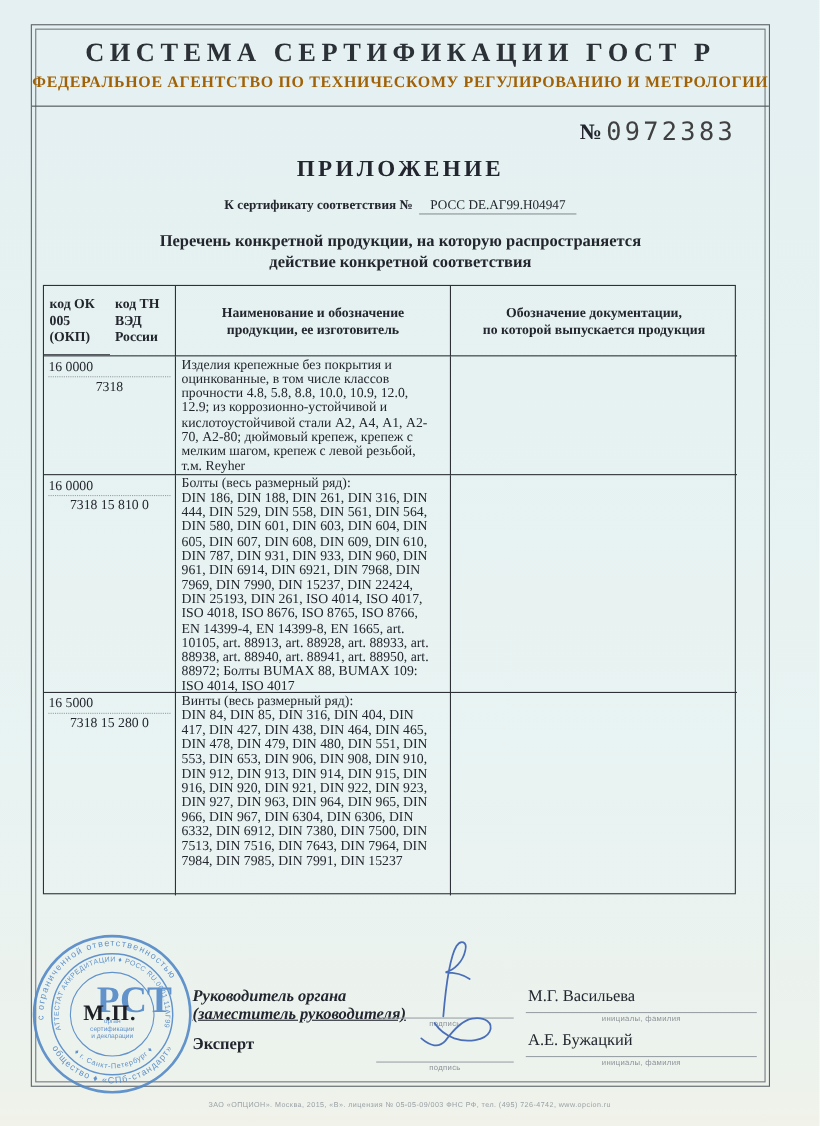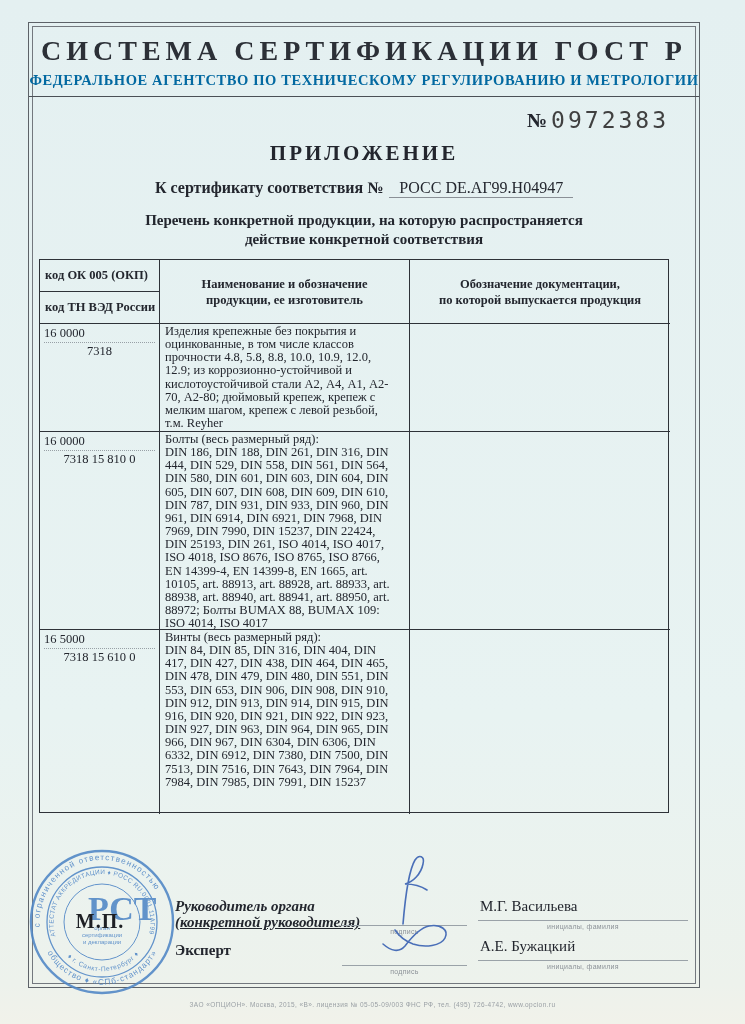--- a/index.html
+++ b/index.html
@@ -10,42 +10,42 @@
   }
   .frame{
     position:absolute;left:28px;top:22px;width:670px;height:964px;
     border:1.4px solid #5d6268;background:transparent;
   }
   .frame-inner{position:absolute;inset:3px;border:1px solid #73787e;}
   .doc-header{
     position:absolute;left:0;top:0;width:100%;height:74px;
     border-bottom:1.6px solid #4b5056;text-align:center;box-sizing:border-box;padding-top:12px;
   }
-  .hdr1{font-size:28px;font-weight:bold;letter-spacing:5px;color:#2c3037;}
-  .hdr2{font-size:14.5px;font-weight:bold;letter-spacing:0.6px;color:#0369a1;margin-top:5px;}
+  .hdr1{font-size:24px;font-weight:bold;letter-spacing:5px;color:#2c3037;}
+  .hdr2{font-size:14.5px;font-weight:bold;letter-spacing:0.6px;color:#a16207;margin-top:5px;}
   .numline{position:absolute;left:498px;top:84px;white-space:nowrap;}
   .num-sign{font-size:20px;font-weight:bold;color:#23262e;}
   .num-red{font-family:"DejaVu Sans Mono",monospace;font-size:23px;letter-spacing:3px;color:#404040;vertical-align:-1px;}
   .title-main{position:absolute;left:0;top:118px;width:100%;text-align:center;
     font-size:21px;font-weight:bold;letter-spacing:3px;}
-  .cert-line{position:absolute;left:0;top:156px;width:100%;text-align:center;font-size:16px;font-weight:bold;}
+  .cert-line{position:absolute;left:0;top:156px;width:100%;text-align:center;font-size:12px;font-weight:bold;}
   .cert-num{font-weight:normal;border-bottom:1px solid #8a9096;padding:0 10px 1px 10px;margin-left:6px;}
   .subtitle{position:absolute;left:0;top:188px;width:100%;text-align:center;
     font-size:15px;font-weight:bold;line-height:19px;}
   
   .tbl{
     position:absolute;left:10px;top:236px;width:630px;height:554px;
     display:grid;grid-template-columns:120px 250px 260px;grid-template-rows:64px 108px 198px 184px;
     border:1.5px solid #2e3238;box-sizing:border-box;font-size:12.5px;
   }
   .cell{border-right:1px solid #2e3238;border-bottom:1px solid #2e3238;box-sizing:border-box;overflow:hidden;}
   .cell:nth-child(3n){border-right:none;}
   .tbl .row-last{border-bottom:none;}
   .h-cell{font-weight:bold;border-bottom:1.4px solid #2e3238;}
-  .h-col1{display:flex;flex-direction:column;}
+  .h-col1{display:flex;flex-direction:row;}
   .h-col1 .half{flex:1;display:flex;align-items:center;padding-left:5px;}
   .h-col1 .half.top{border-bottom:1px solid #2e3238;}
   .h-center{display:flex;align-items:center;justify-content:center;text-align:center;white-space:pre-line;line-height:16px;padding:0 6px;}
   .code-cell{padding:2px 4px 0 4px;line-height:15px;}
   .code-top{display:block;border-bottom:1px dotted #98a0a6;padding-bottom:1px;}
   .code-bot{display:block;padding-top:1px;text-align:center;}
   .desc-cell{padding:1px 18px 0 5px;line-height:13.15px;white-space:pre-line;text-align:left;}
   
   .sig-area{position:absolute;left:0;top:0;width:745px;height:1024px;pointer-events:none;}
   .stamp{position:absolute;left:26px;top:846px;width:152px;height:152px;opacity:.88;}
@@ -112,21 +112,21 @@
     <div class="cell code-cell">
       <span class="code-top">16 0000</span>
       <span class="code-bot">7318 15 810 0</span>
     </div>
     <div class="cell desc-cell">Болты (весь размерный ряд):
 DIN 186, DIN 188, DIN 261, DIN 316, DIN 444, DIN 529, DIN 558, DIN 561, DIN 564, DIN 580, DIN 601, DIN 603, DIN 604, DIN 605, DIN 607, DIN 608, DIN 609, DIN 610, DIN 787, DIN 931, DIN 933, DIN 960, DIN 961, DIN 6914, DIN 6921, DIN 7968, DIN 7969, DIN 7990, DIN 15237, DIN 22424, DIN 25193, DIN 261, ISO 4014, ISO 4017, ISO 4018, ISO 8676, ISO 8765, ISO 8766,  EN 14399-4, EN 14399-8, EN 1665, art. 10105, art. 88913, art. 88928, art. 88933, art. 88938, art. 88940,  art. 88941, art. 88950, art. 88972; Болты BUMAX 88, BUMAX 109: ISO 4014, ISO 4017</div>
     <div class="cell"></div>
 
     <div class="cell code-cell row-last">
       <span class="code-top">16 5000</span>
-      <span class="code-bot">7318 15 610 0</span>
+      <span class="code-bot">7318 15 280 0</span>
     </div>
     <div class="cell desc-cell row-last">Винты (весь размерный ряд):
 DIN 84, DIN 85, DIN 316, DIN 404, DIN 417, DIN 427, DIN 438, DIN 464, DIN 465, DIN 478, DIN 479, DIN 480, DIN 551, DIN 553, DIN 653, DIN 906, DIN 908, DIN 910, DIN 912, DIN 913, DIN 914, DIN 915, DIN 916, DIN 920, DIN 921, DIN 922, DIN 923, DIN 927, DIN 963, DIN 964, DIN 965, DIN 966, DIN 967, DIN 6304, DIN 6306, DIN 6332, DIN 6912, DIN 7380, DIN 7500, DIN 7513, DIN 7516,  DIN 7643, DIN 7964, DIN 7984, DIN 7985, DIN 7991, DIN 15237</div>
     <div class="cell row-last"></div>
   </div>
 </div>
 
 <div class="sig-area">
 
   <svg class="stamp" viewBox="-76 -76 152 152">
@@ -154,21 +154,21 @@
     <text x="-14" y="-2" font-size="34" font-weight="bold" font-family="Liberation Serif,serif">РСТ</text>
     <text x="0" y="8" text-anchor="middle" font-size="6" font-family="Liberation Sans,sans-serif">орган</text>
     <text x="0" y="15" text-anchor="middle" font-size="6" font-family="Liberation Sans,sans-serif">сертификации</text>
     <text x="0" y="22" text-anchor="middle" font-size="6" font-family="Liberation Sans,sans-serif">и декларации</text>
   </svg>
 
   <div class="mp">М.П.</div>
 
   <div class="role1">
     <div>Руководитель органа</div>
-    <div class="u">(конкретной руководителя)</div>
+    <div class="u">(заместитель руководителя)</div>
   </div>
   <div class="role2">Эксперт</div>
 
   <div class="sline" style="left:342px;top:925px;width:125px;"></div>
   <div class="slabel" style="left:342px;top:928px;width:125px;text-align:center;">подпись</div>
 
   <div class="sname" style="left:480px;top:898px;">М.Г. Васильева</div>
   <div class="sline" style="left:478px;top:920px;width:210px;"></div>
   <div class="slabel" style="left:478px;top:923px;width:210px;text-align:center;">инициалы, фамилия</div>
 

